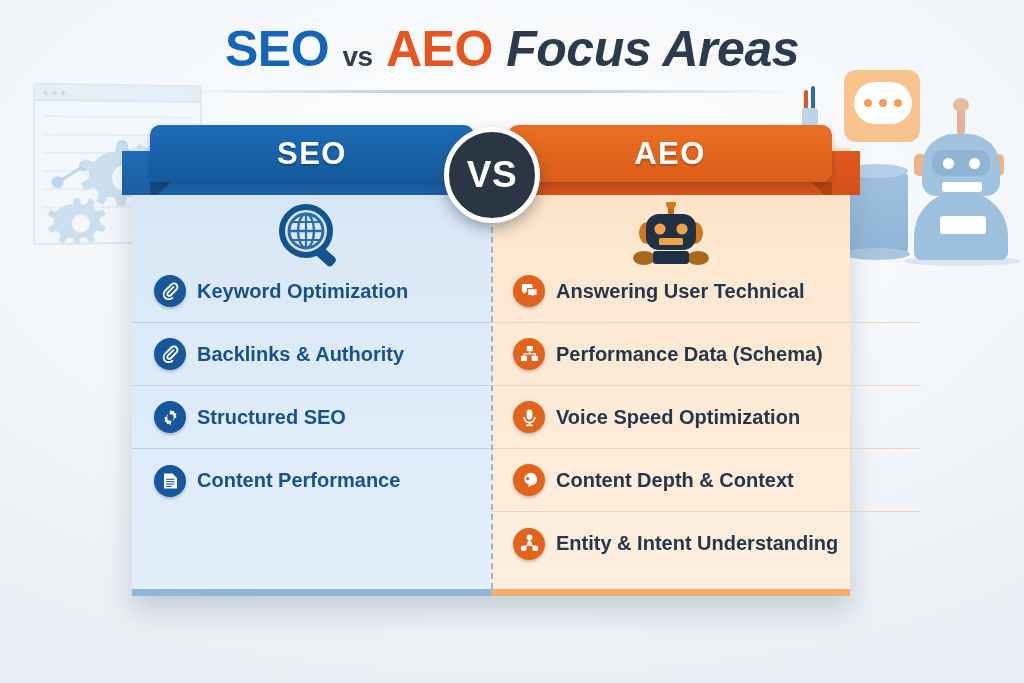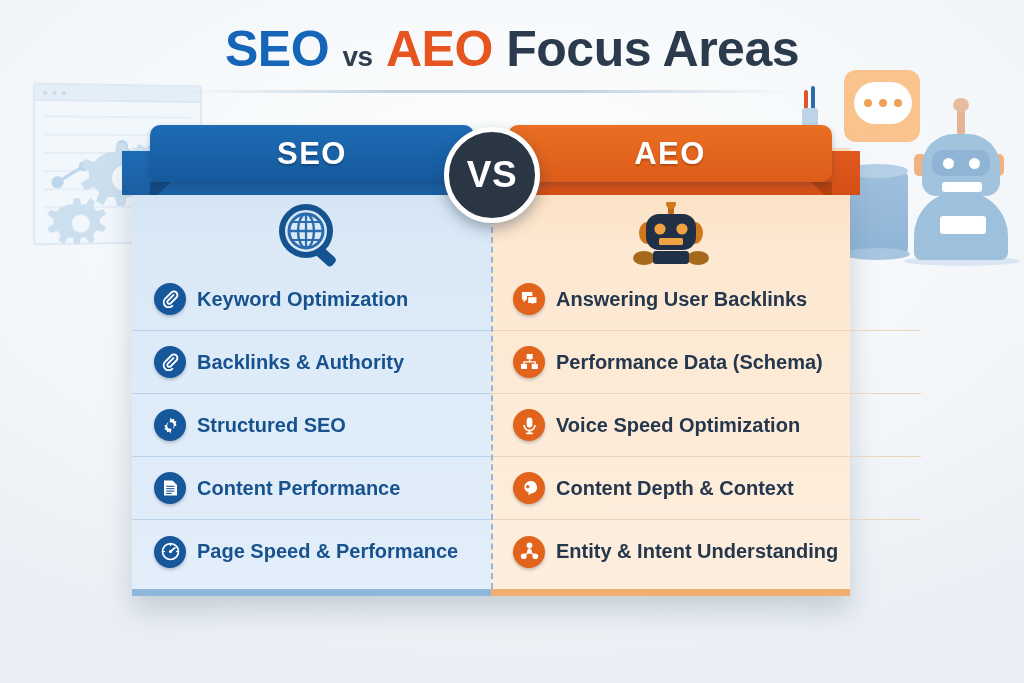--- a/index.html
+++ b/index.html
@@ -132,21 +132,21 @@
   
   #title {
     position: absolute; left: 0; top: 20px; width: 1024px;
     text-align: center;
     font-size: 50px; font-weight: bold; letter-spacing: -0.5px;
     white-space: nowrap;
   }
   #title .seo { color: #1565b8; }
   #title .vs-small { color: #2f3e50; font-size: 28px; font-weight: bold; }
   #title .aeo { color: #e6541f; }
-  #title .rest { color: #2b3a4c; }
+  #title .rest { color: #2b3a4c; font-style: italic; }
   #title-rule {
     position: absolute; left: 182px; top: 90px; width: 610px; height: 3px;
     background: linear-gradient(90deg, rgba(190,205,220,0) 0%, #c2d2e0 35%, #c2d2e0 65%, rgba(190,205,220,0) 100%);
   }
 
   
   #card {
     position: absolute; left: 132px; top: 148px; width: 718px; height: 448px;
     box-shadow: 0 14px 26px rgba(90,110,130,.28);
   }
@@ -213,21 +213,21 @@
     box-shadow: 0 6px 14px rgba(40,55,75,.38);
     display: flex; align-items: center; justify-content: center;
     z-index: 10;
   }
   #vs-badge span {
     color: #fff; font-size: 37px; font-weight: bold; letter-spacing: 0.5px;
   }
 
   
   .list {
-    position: absolute; top: 120px; width: 430px;
+    position: absolute; top: 112px; width: 430px;
   }
   .row {
     display: flex; align-items: center;
     height: 63px;
     padding-left: 22px;
   }
   #col-seo .row { border-bottom: 1px solid #b9d2ea; }
   #col-aeo .row { border-bottom: 1px solid #ecd5bb; }
   #col-seo .row:last-child, #col-aeo .row:last-child { border-bottom: none; }
   .row-icon {
@@ -378,35 +378,20 @@
                 <g stroke="#17579b" stroke-width="1.1">
                   <line x1="4.2" y1="7.3" x2="12.4" y2="7.3"></line>
                   <line x1="4.2" y1="9.7" x2="12.4" y2="9.7"></line>
                   <line x1="4.2" y1="12.1" x2="12.4" y2="12.1"></line>
                   <line x1="4.2" y1="14.4" x2="9.8" y2="14.4"></line>
                 </g>
               </svg>
           </span>
           <span class="row-label">Content Performance</span>
         </div>
-        <div class="row">
-          <span class="row-icon">
-            <svg width="19" height="19" viewBox="0 0 20 20">
-                <circle cx="10" cy="10" r="8.4" fill="none" stroke="#fff" stroke-width="1.8"></circle>
-                <path d="M10 10 L14.6 6.2" stroke="#fff" stroke-width="2" stroke-linecap="round"></path>
-                <circle cx="10" cy="10" r="1.7" fill="#fff"></circle>
-                <g fill="#fff">
-                  <rect x="9.4" y="1.9" width="1.2" height="2.3"></rect>
-                  <rect x="15.8" y="9.4" width="2.3" height="1.2"></rect>
-                  <rect x="1.9" y="9.4" width="2.3" height="1.2"></rect>
-                </g>
-              </svg>
-          </span>
-          <span class="row-label">Page Speed &amp; Performance</span>
-        </div>
       </div>
     </div>
 
     <div class="col" id="col-aeo">
 
       <div class="ribbon-wrap" id="ribbon-aeo" style="left:-11px">
         <div class="ribbon-band"></div>
         <div class="ribbon-fold fold-l"></div>
         <div class="ribbon-fold fold-r"></div>
         <div class="ribbon-plate">
@@ -431,21 +416,21 @@
       </div>
 
       <div class="list">
         <div class="row">
           <span class="row-icon">
             <svg width="19" height="18" viewBox="0 0 20 19">
                 <path d="M2 2h11v8H7l-3.4 3V10H2z" fill="#fff"></path>
                 <path d="M8 7h10v7.5h-3.3l-2.7 2.6v-2.6H8z" fill="#fff" stroke="#e2631c" stroke-width="1.3"></path>
               </svg>
           </span>
-          <span class="row-label">Answering User Backlinks</span>
+          <span class="row-label">Answering User Technical</span>
         </div>
         <div class="row">
           <span class="row-icon">
             <svg width="19" height="18" viewBox="0 0 20 19">
                 <rect x="7" y="1" width="6.4" height="5.4" fill="#fff"></rect>
                 <rect x="1" y="11.5" width="6.4" height="5.4" fill="#fff"></rect>
                 <rect x="12.4" y="11.5" width="6.4" height="5.4" fill="#fff"></rect>
                 <path d="M10.2 6.4v3M4.2 11.5v-2.1h11.8v2.1" stroke="#fff" stroke-width="1.4" fill="none"></path>
               </svg>
           </span>

